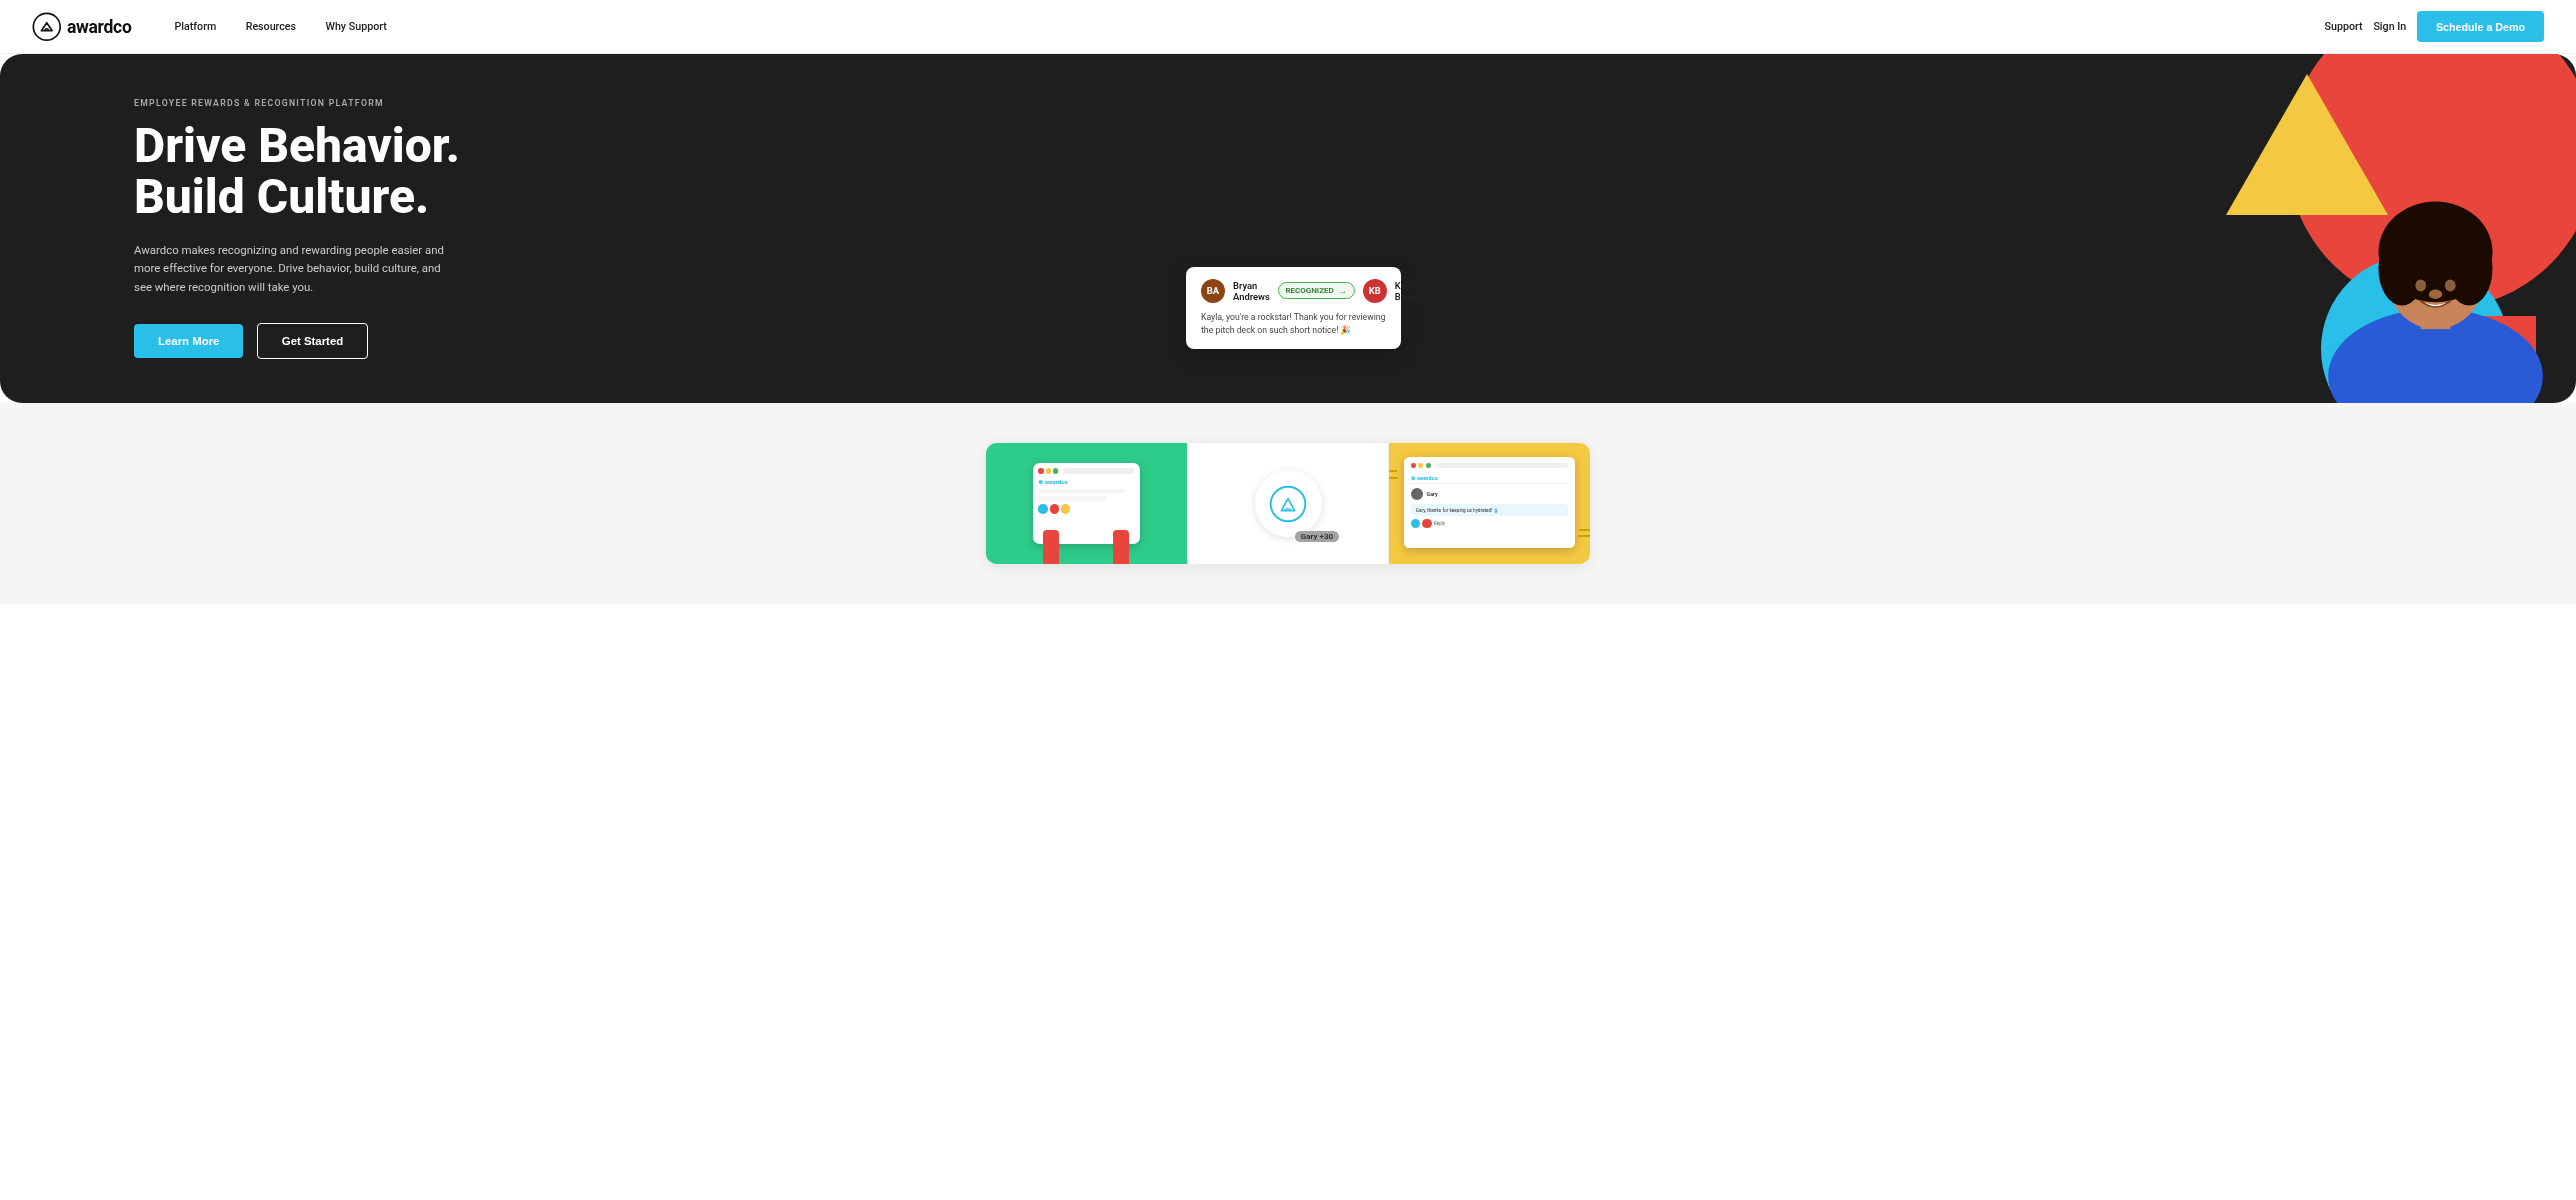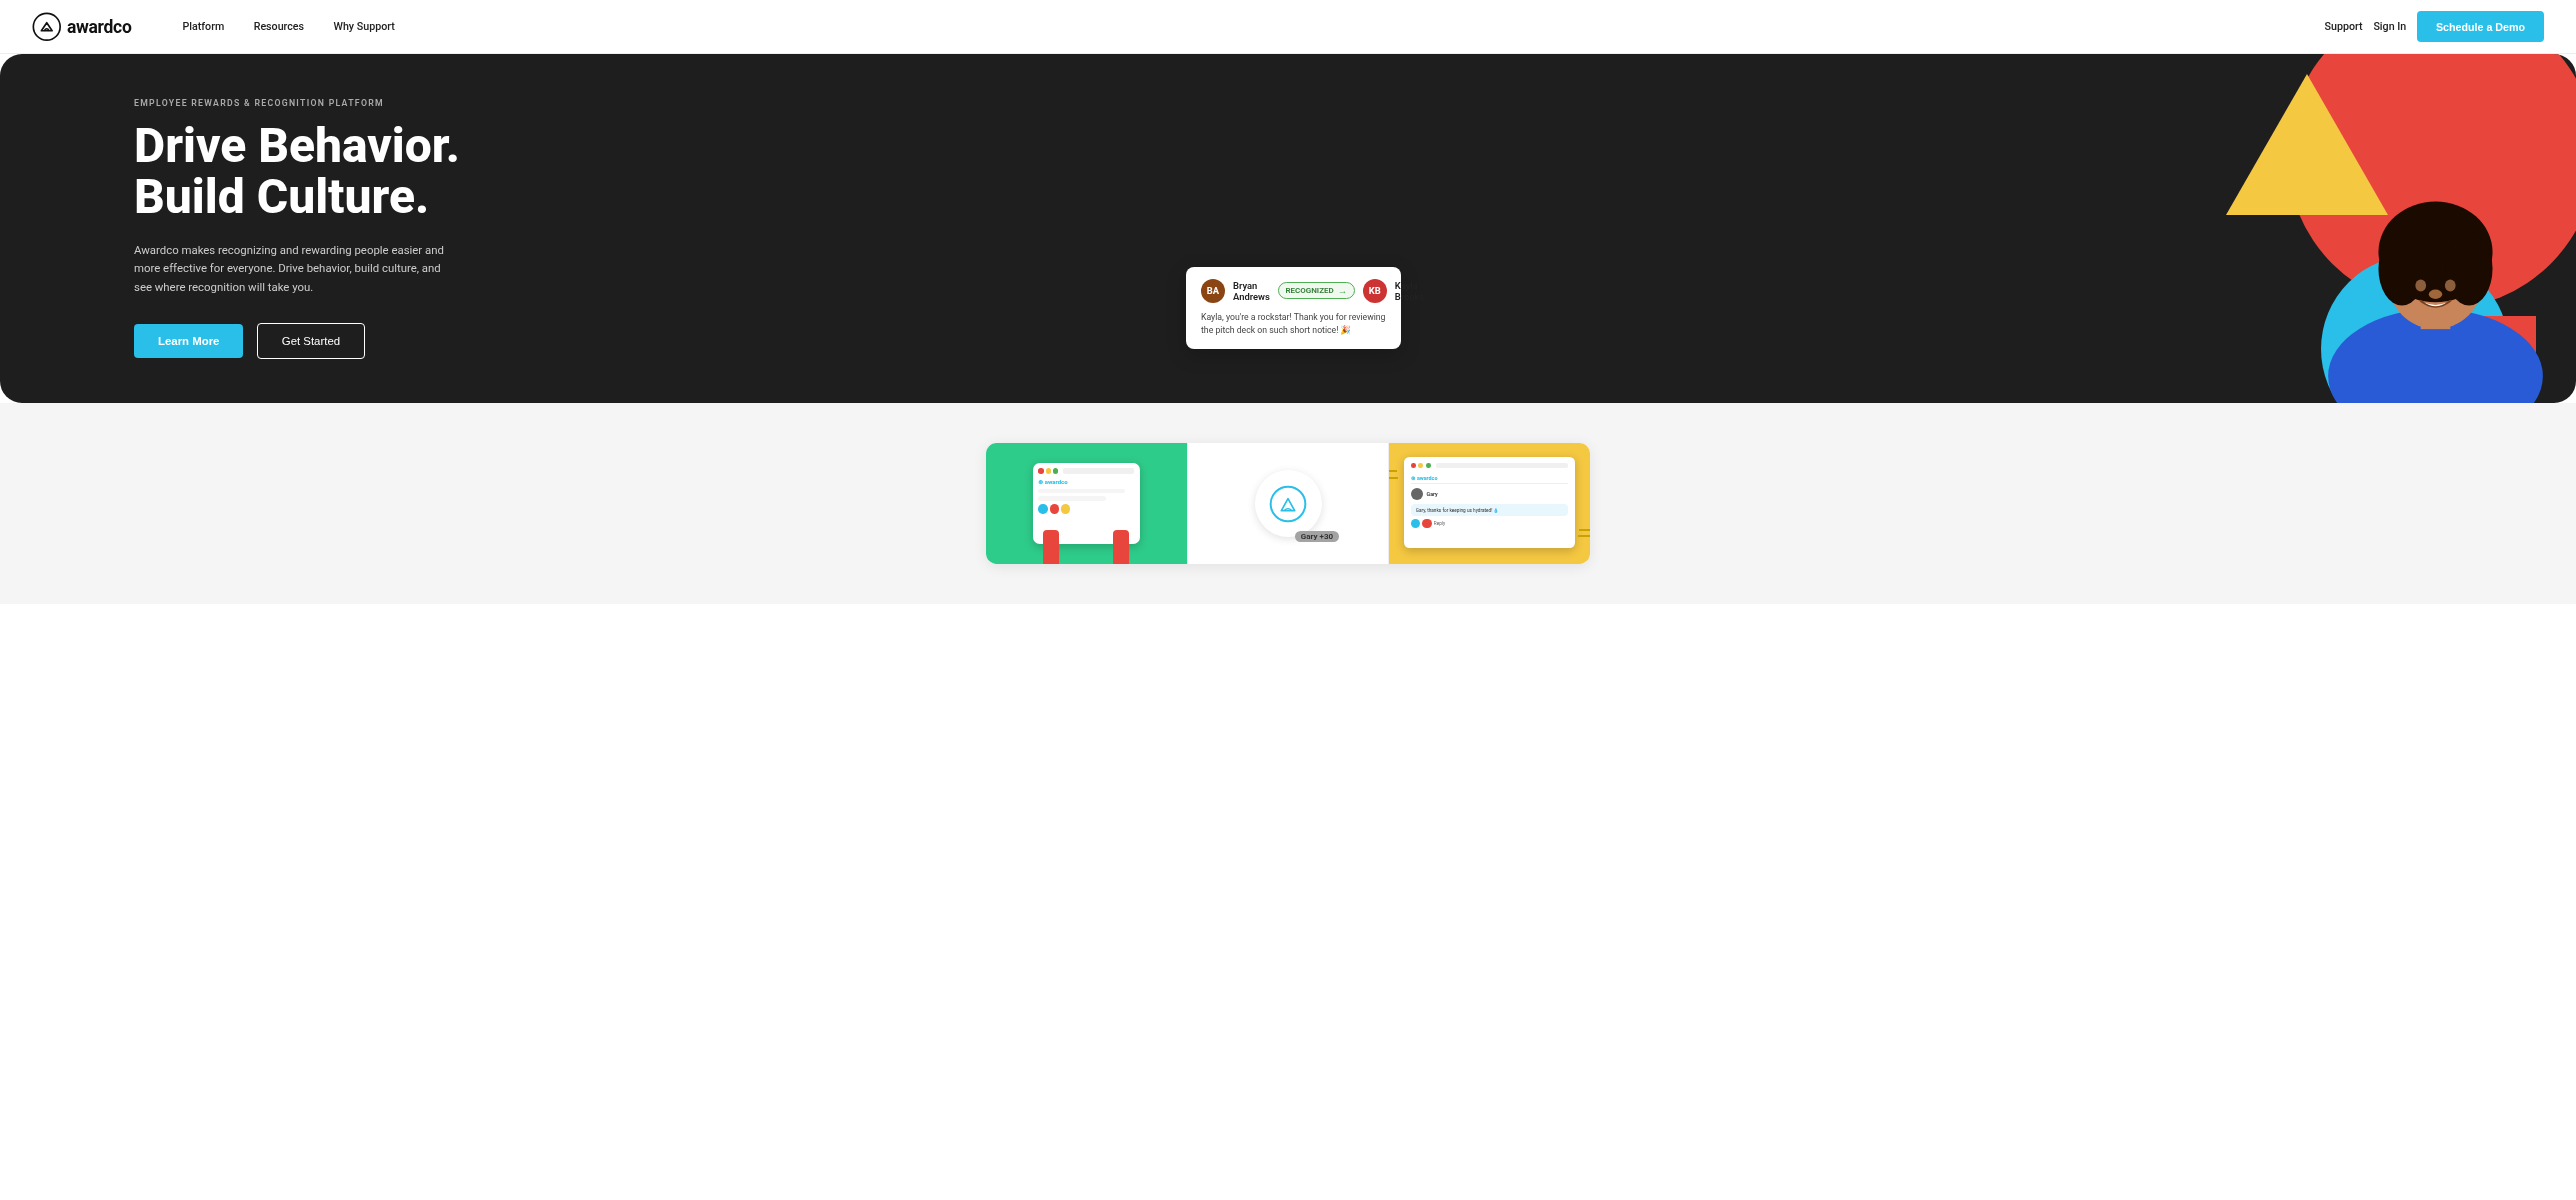--- a/index.html
+++ b/index.html
@@ -28,21 +28,21 @@
     }
     .nav-logo-text {
       font-size: 17.5px;
       font-weight: 700;
       color: #111;
       letter-spacing: -0.3px;
     }
     .nav-left {
       display: flex;
       align-items: center;
-      gap: 12px;
+      gap: 4px;
     }
     .nav-links-left {
       display: flex;
       align-items: center;
       gap: 5.4px;
       margin-left: 27px;
     }
     .nav-link {
       font-size: 10.7px;
       font-weight: 500;
@@ -131,21 +131,21 @@
       font-weight: 600;
       padding: 10.7px 24px;
       border-radius: 4px;
       border: none;
       cursor: pointer;
     }
     .btn-secondary {
       background: transparent;
       color: #fff;
       font-size: 11.4px;
-      font-weight: 400;
+      font-weight: 700;
       padding: 11px 24px;
       border-radius: 4px;
       border: 1.3px solid #fff;
       cursor: pointer;
     }
 
     
     .hero-visual {
       position: absolute;
       right: 0;

